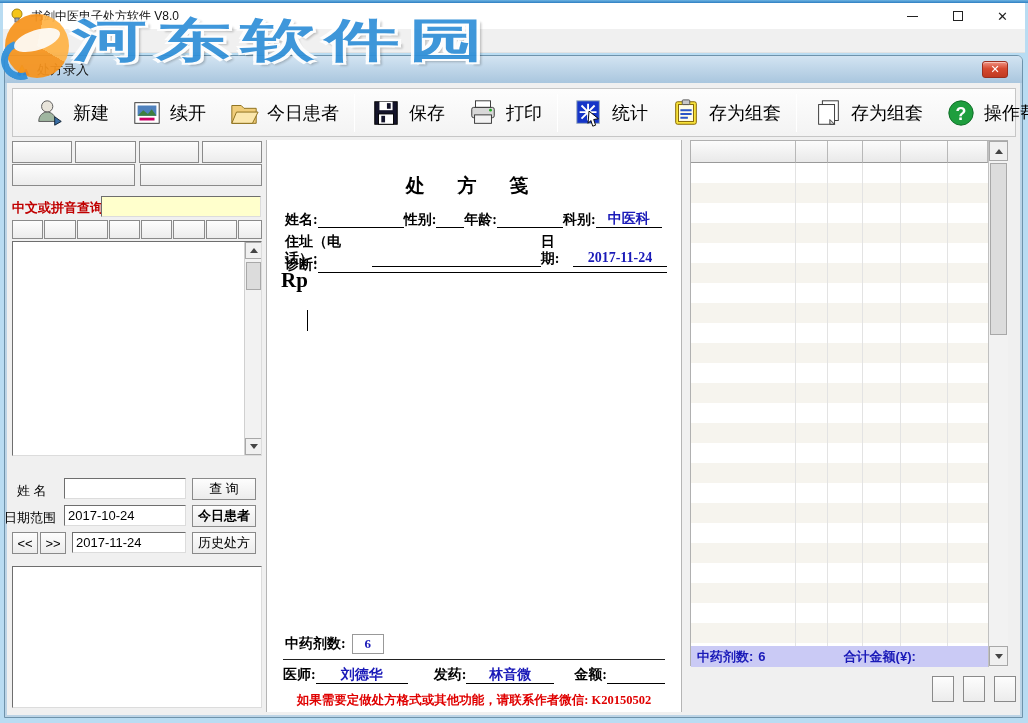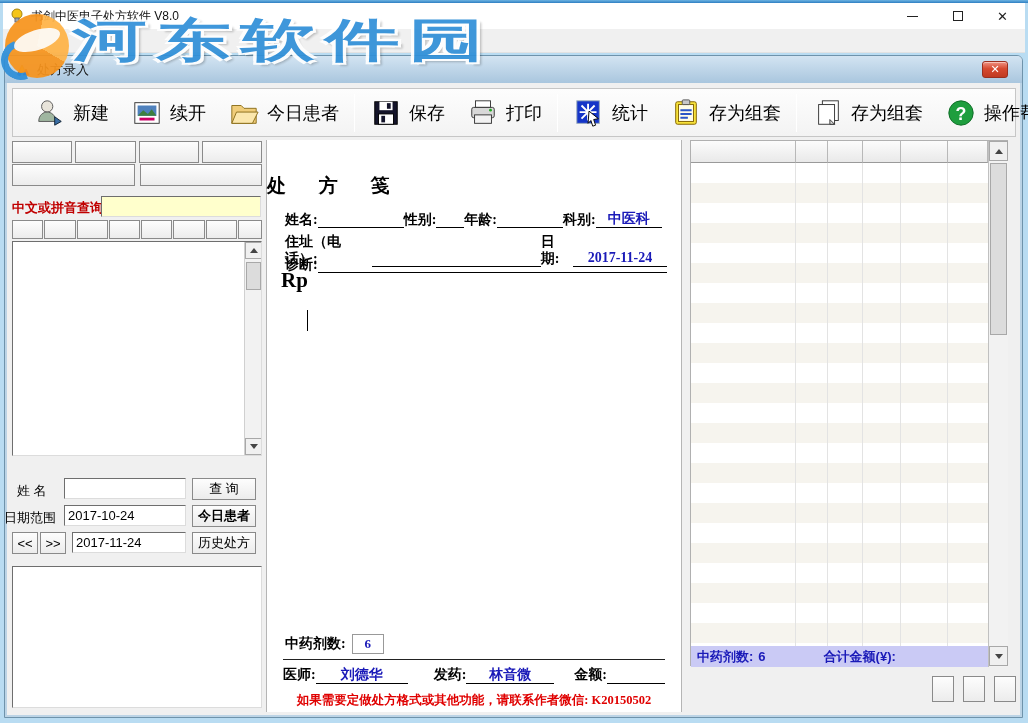--- a/index.html
+++ b/index.html
@@ -63,21 +63,21 @@
   .tri-up{width:0;height:0;border-left:4px solid transparent;border-right:4px solid transparent;border-bottom:5px solid #444;}
   .tri-down{width:0;height:0;border-left:4px solid transparent;border-right:4px solid transparent;border-top:5px solid #444;}
   .sb-thumb{position:absolute;left:1px;width:15px;background:#dcdcdc;border:1px solid #a8a8a8;}
   .q-label{font-size:13px;color:#000;}
   .empty-box{left:12px;top:566px;width:250px;height:142px;background:#fff;border:1px solid;
              border-color:#6e6e6e #dcdcdc #dcdcdc #6e6e6e;}
   
   .center{left:266px;top:140px;width:416px;height:572px;background:#fff;border-left:1px solid #b5b5b5;
           border-right:1px solid #b5b5b5;font-family:"Liberation Serif","DejaVu Serif",serif;}
   .clinic{position:absolute;left:0;top:6px;width:100%;text-align:center;font-size:19px;font-weight:bold;letter-spacing:2px;}
-  .sheet{position:absolute;left:0;top:33px;width:100%;font-size:19px;font-weight:bold;letter-spacing:14px;}
+  .sheet{position:absolute;left:0;top:33px;width:100%;text-align:center;font-size:19px;font-weight:bold;letter-spacing:14px;}
   .p-row{position:absolute;left:18px;right:14px;display:flex;align-items:flex-end;font-weight:bold;font-size:14px;line-height:17px;}
   .u{border-bottom:1px solid #000;height:17px;}
   .bval{color:#1a1ab8;text-align:center;border-bottom:1px solid #000;height:18px;}
   .rp{position:absolute;left:14px;top:128px;font-size:21px;font-weight:bold;}
   .caret{position:absolute;left:40px;top:170px;width:1px;height:21px;background:#000;}
   .dose-row{position:absolute;left:18px;top:494px;display:flex;align-items:center;font-weight:bold;font-size:14px;}
   .dose-box{width:32px;height:20px;border:1px solid #999;margin-left:6px;display:flex;align-items:center;
             justify-content:center;color:#1a1ab8;font-weight:bold;font-size:13px;}
   .p-hr{position:absolute;left:16px;right:16px;top:519px;border-top:1px solid #222;}
   .doc-row{position:absolute;left:16px;right:16px;top:526px;display:flex;align-items:flex-end;font-weight:bold;font-size:14px;}
@@ -407,21 +407,21 @@
     <div class="rt-body">
       <div class="colline" style="left:104px;"></div>
       <div class="colline" style="left:136px;"></div>
       <div class="colline" style="left:171px;"></div>
       <div class="colline" style="left:209px;"></div>
       <div class="colline" style="left:256px;"></div>
     </div>
     <div class="rt-footer">
       <span style="margin-left:6px;">中药剂数:</span>
       <span style="margin-left:5px;">6</span>
-      <span style="margin-left:58px;">合计金额(¥):</span>
+      <span style="margin-left:78px;">合计金额(¥):</span>
     </div>
     <div class="rt-scroll">
       <div class="sb-btn" style="top:0;">
           <span class="tri-up"></span>
         </div>
       <div class="sb-thumb" style="top:22px;height:172px;width:17px;"></div>
       <div class="sb-btn" style="top:505px;">
           <span class="tri-down"></span>
         </div>
     </div>

